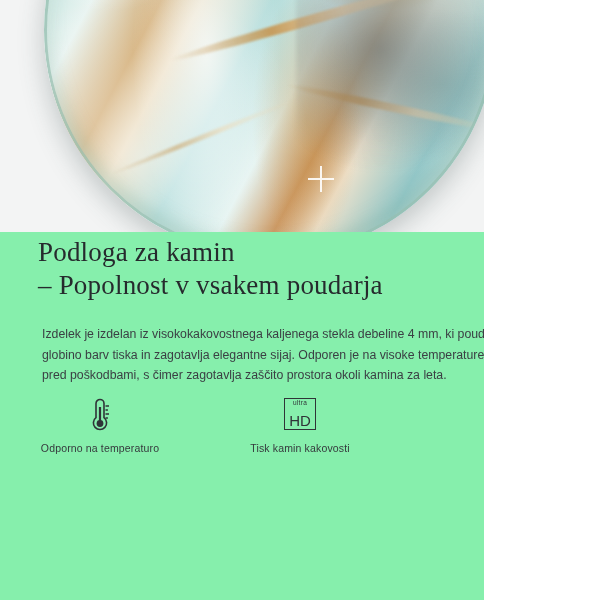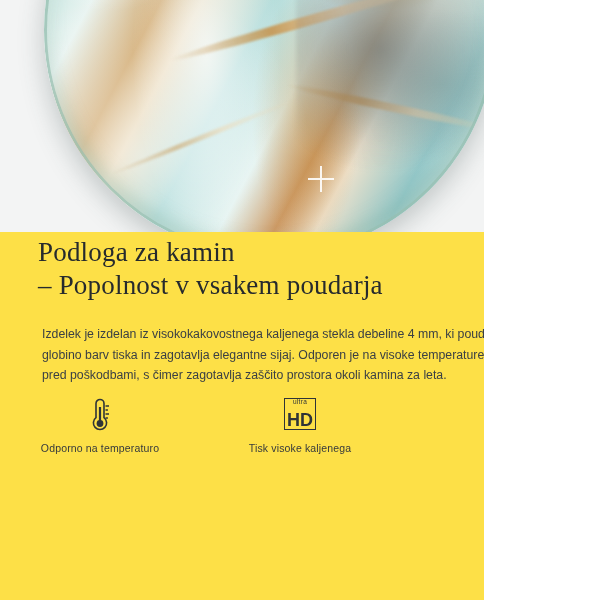--- a/index.html
+++ b/index.html
@@ -10,21 +10,21 @@
     width: 600px;
     height: 600px;
     background: #ffffff;
     font-family: "Liberation Sans", sans-serif;
     overflow: hidden;
   }
   .page {
     position: relative;
     width: 484px;
     height: 600px;
-    background: #fde047;
+    background: #86efac;
     overflow: hidden;
   }
 
   
   .hero {
     position: absolute;
     top: 0;
     left: 0;
     width: 600px;
     height: 232px;
@@ -182,21 +182,21 @@
     width: 30px;
     height: 30px;
     border: 1.6px solid #2f3437;
     display: flex;
     flex-direction: column;
     align-items: center;
     justify-content: center;
     line-height: 1;
   }
   .ultrahd .u1 { font-size: 6.5px; letter-spacing: .3px; }
-  .ultrahd .u2 { font-size: 18px; font-weight: bold; margin-top: 6px; }
+  .ultrahd .u2 { font-size: 15px; font-weight: normal; margin-top: 6px; }
   svg { display: block; }
 </style>
 </head>
 <body>
 
 <div class="page">
 
   <div class="hero">
     <div class="hero-bg"></div>
     <div class="disc">
@@ -231,21 +231,21 @@
       <div class="feature-label">Odporno na temperaturo</div>
     </div>
 
     <div class="feature">
       <div class="feature-icon">
         <div class="ultrahd">
           <span class="u1">ultra</span>
           <span class="u2">HD</span>
         </div>
       </div>
-      <div class="feature-label">Tisk visoke kaljenega</div>
+      <div class="feature-label">Tisk kamin kakovosti</div>
     </div>
 
 
 
 
 
   </div>
 </div>
 
 </body></html>

